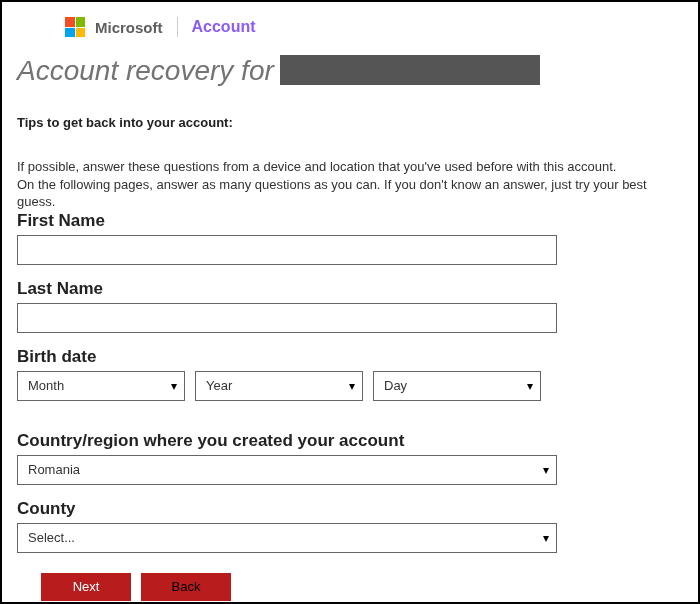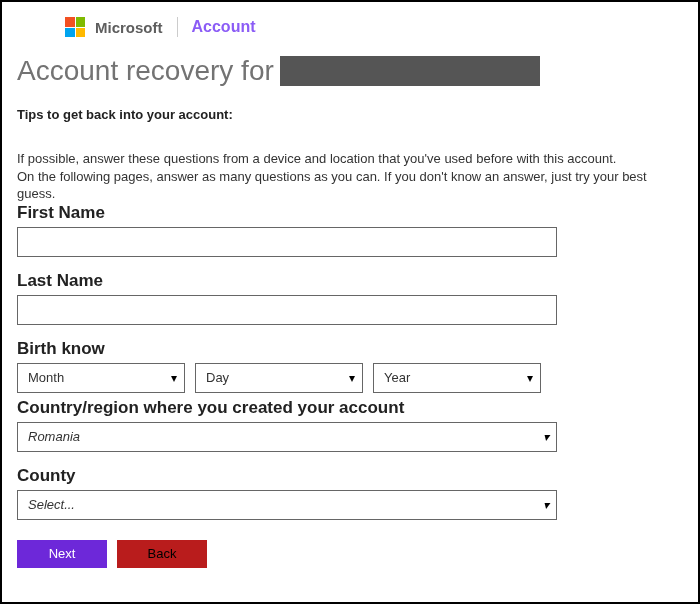--- a/index.html
+++ b/index.html
@@ -28,21 +28,21 @@
       grid-template-rows: 1fr 1fr;
       gap: 1px;
     }
     .ms-logo div:nth-child(1){background:#f25022;}
     .ms-logo div:nth-child(2){background:#7fba00;}
     .ms-logo div:nth-child(3){background:#00a4ef;}
     .ms-logo div:nth-child(4){background:#ffb900;}
     .ms-brand { color:#5e5e5e; font-size:15px; font-weight:600;}
     .divider { width:1px; height:20px; background:#ccc; margin:0 4px;}
     .account-label { color:#8b5cf6; font-size:16px; font-weight:700;}
-    .page-title-row { display:flex; align-items:center; margin-bottom:20px;}
+    .page-title-row { display:flex; margin-bottom:28px;font-style:italic;}
     .page-title {
       font-size: 28px;
       font-weight: 300;
       color: #737373;
       white-space: nowrap;
     }
     .redacted {
       display:inline-block;
       width: 260px;
       height: 30px;
@@ -82,34 +82,34 @@
     .select-wrap::after {
       content:"▾";
       position:absolute;
       right:8px;
       top:50%;
       transform:translateY(-50%);
       font-size:12px;
       color:#000;
       pointer-events:none;
     }
-    .birthdate-row { display:flex; gap:10px; margin-bottom:5px;}
+    .birthdate-row { display:flex; gap:10px; margin-bottom:30px;}
     .birthdate-row .select { width:168px;}
     .wide-select-row { margin-bottom:14px;}
-    .wide-select-row .select-wrap, .wide-select-row .select { width:540px;font-style:italic;}
+    .wide-select-row .select-wrap, .wide-select-row .select { width:540px;}
     .buttons { display:flex; gap:10px; margin-top:20px;}
     .btn {
       width:90px;
       height:28px;
       border:none;
       font-size:13px;
       font-family:inherit;
       cursor:pointer;
     }
-    .btn-primary { background:#6d28d9; color:#fff;}
+    .btn-primary { background:#b91c1c; color:#fff;margin-left:24px;}
     .btn-secondary { background:#b91c1c; color:#000;}
   </style>
 </head>
 <body>
 
 
 
 <div class="header">
   <div class="ms-logo">
     <div></div>
@@ -132,35 +132,35 @@
   <span>If possible, answer these questions from a device and location that you've used before with this account.</span><br>
   <span>On the following pages, answer as many questions as you can. If you don't know an answer, just try your best guess.</span>
 </div>
 
 <label class="field-label">First Name</label>
 <input type="text" class="text-input" style="">
 
 <label class="field-label">Last Name</label>
 <input type="text" class="text-input" style="">
 
-<label class="field-label">Birth know</label>
+<label class="field-label">Birth date</label>
 <div class="birthdate-row">
   <div class="select-wrap">
     <select class="select">
       <option>Month</option>
     </select>
   </div>
   <div class="select-wrap">
     <select class="select">
-      <option>Day</option>
+      <option>Year</option>
     </select>
   </div>
   <div class="select-wrap">
     <select class="select">
-      <option>Year</option>
+      <option>Day</option>
     </select>
   </div>
 </div>
 
 <label class="field-label">Country/region where you created your account</label>
 <div class="wide-select-row">
   <div class="select-wrap">
     <select class="select">
       <option>Romania</option>
     </select>

